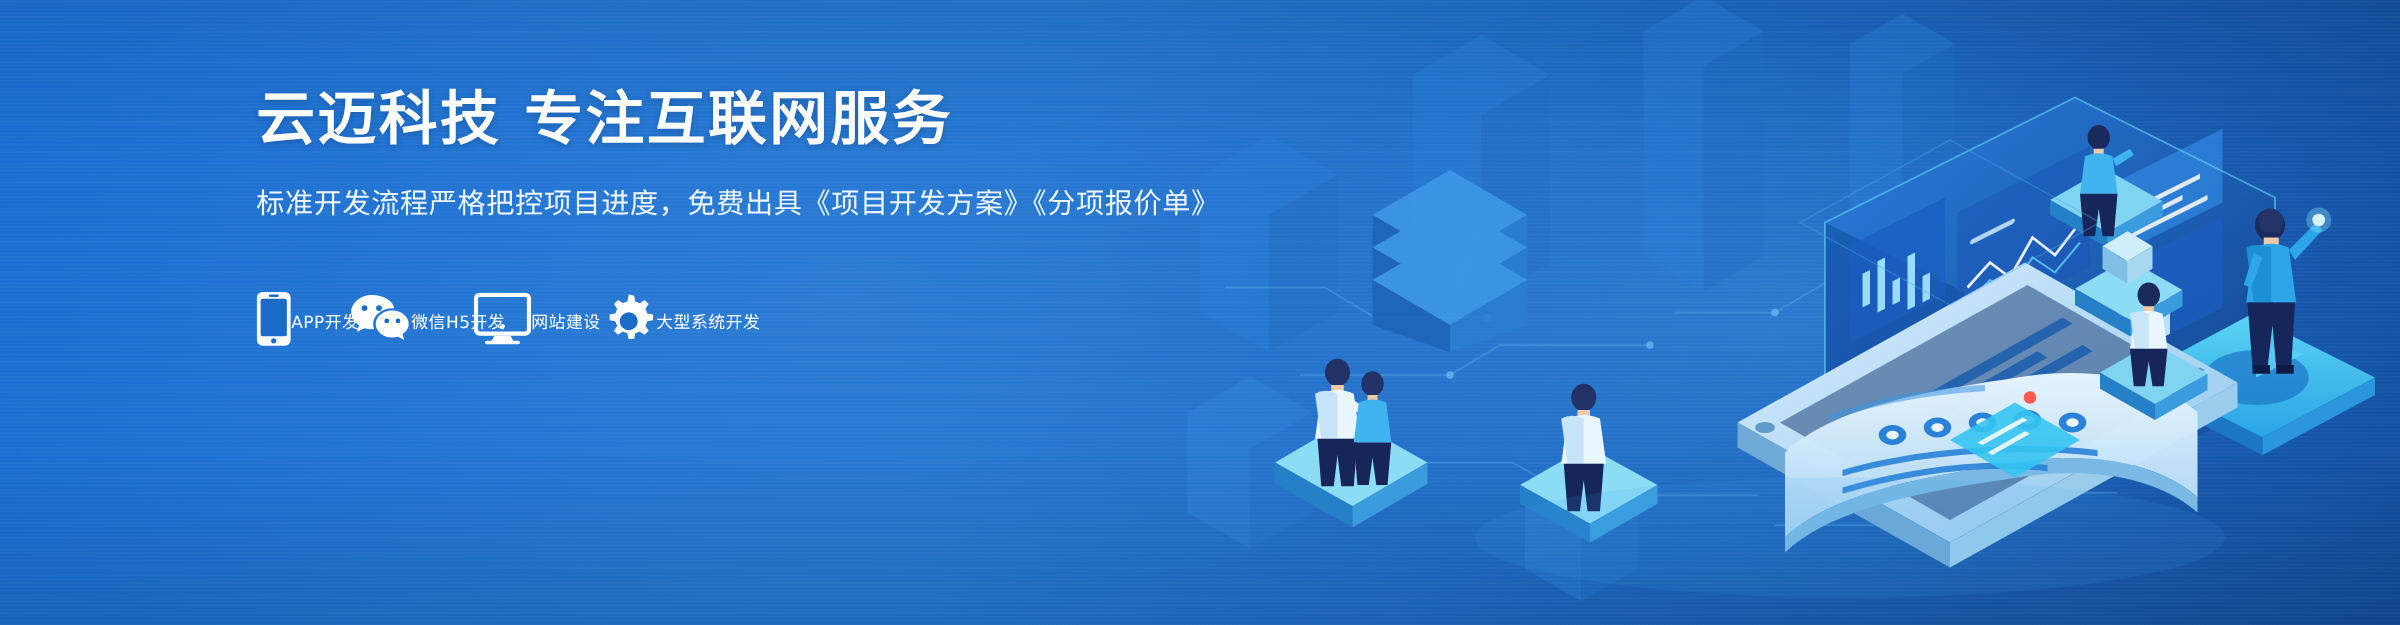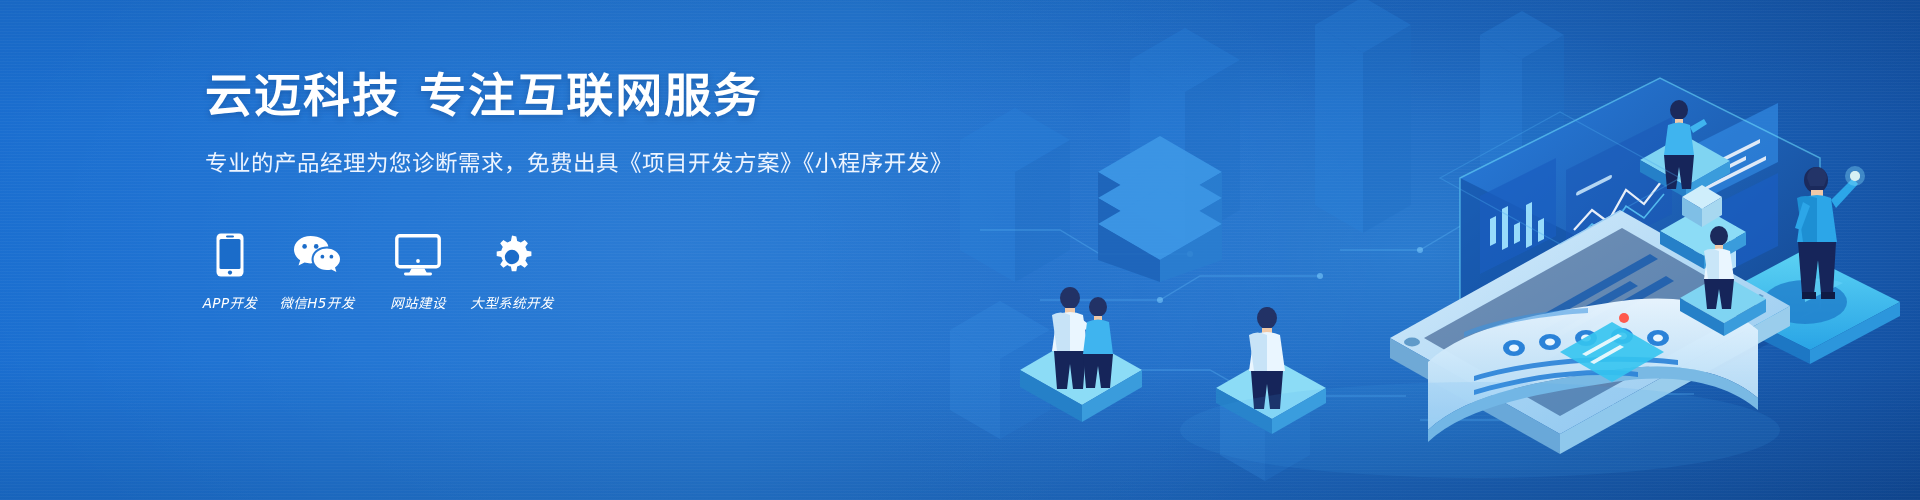--- a/index.html
+++ b/index.html
@@ -69,24 +69,23 @@
     left:205px;
     top:232px;
     display:flex;
     align-items:flex-end;
     gap:24px;
     z-index:6;
   }
   .service {
     width:72px;
     display:flex;
-    flex-direction:column;
-    align-items:center;
+    flex-direction:row;
+    align-items:flex-start;
     cursor:pointer;
-    font-style:italic;
   }
   .service .ico {
     height:46px;
     display:flex;
     align-items:center;
     justify-content:center;
   }
   .service .ico svg { display:block; }
   .service .lbl {
     margin-top:14px;
@@ -443,21 +442,21 @@
 
       <ellipse cx="560" cy="430" rx="300" ry="48" fill="#3fa6ef" opacity="0.12"></ellipse>
     </svg>
   </div>
 
   <div class="vignette"></div>
 
   <div class="content">
     <h1 class="headline">云迈科技 专注互联网服务</h1>
     <div class="sub-wrap">
-      <p class="subline">专业的产品经理为您诊断需求，免费出具《项目开发方案》《小程序开发》</p>
+      <p class="subline">标准开发流程严格把控项目进度，免费出具《项目开发方案》《分项报价单》</p>
     </div>
   </div>
 
   <div class="services">
 
     <div class="service">
       <span class="ico">
         <svg width="28" height="44" viewBox="0 0 28 44" xmlns="http://www.w3.org/2000/svg">
           <rect x="0.5" y="0.5" width="27" height="43" rx="4.5" fill="#ffffff"></rect>
           <rect x="3.5" y="6" width="21" height="30" rx="1.5" fill="#1b6cc9"></rect>

